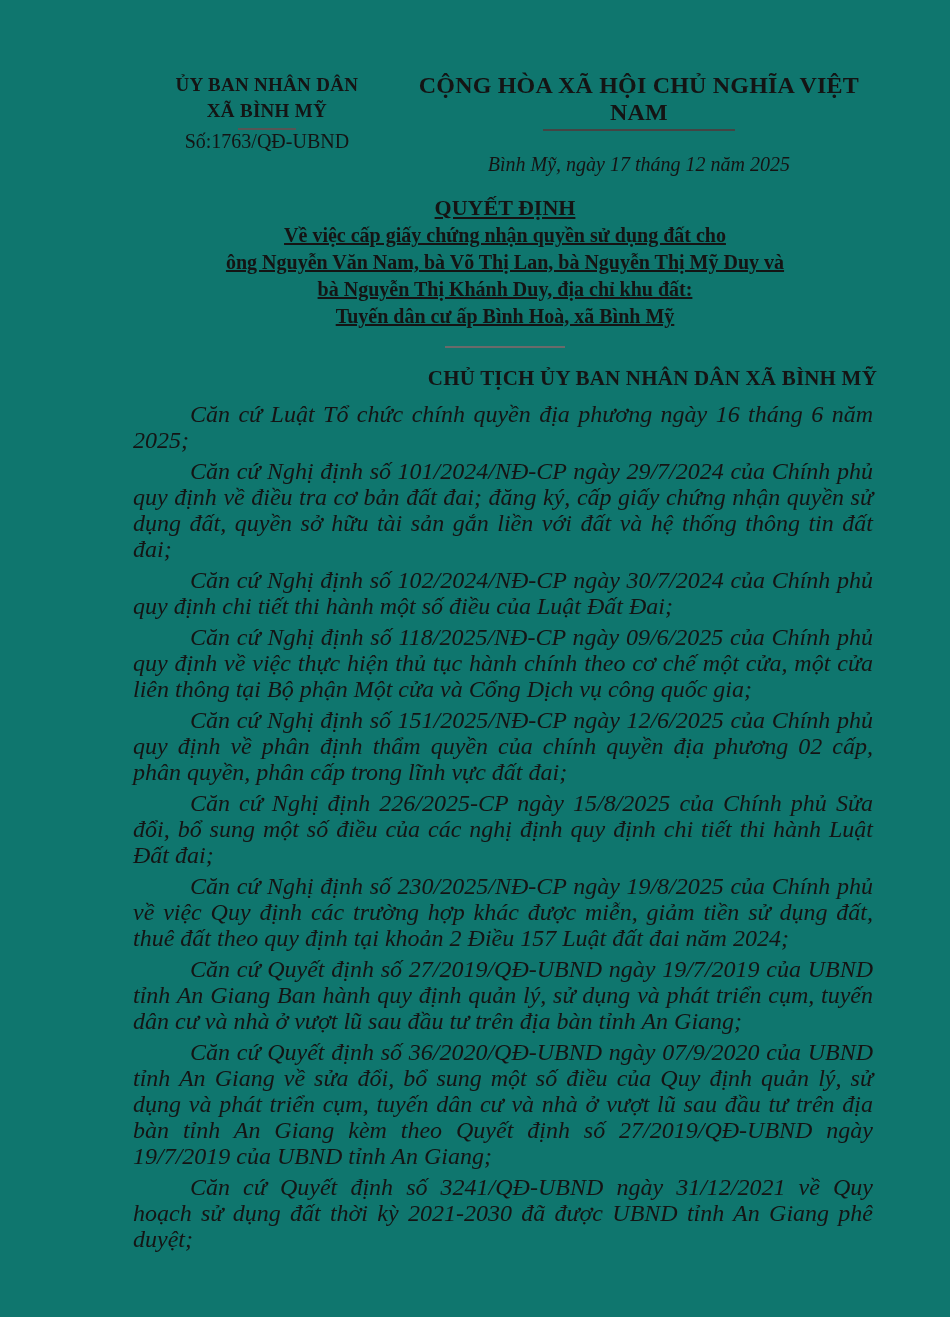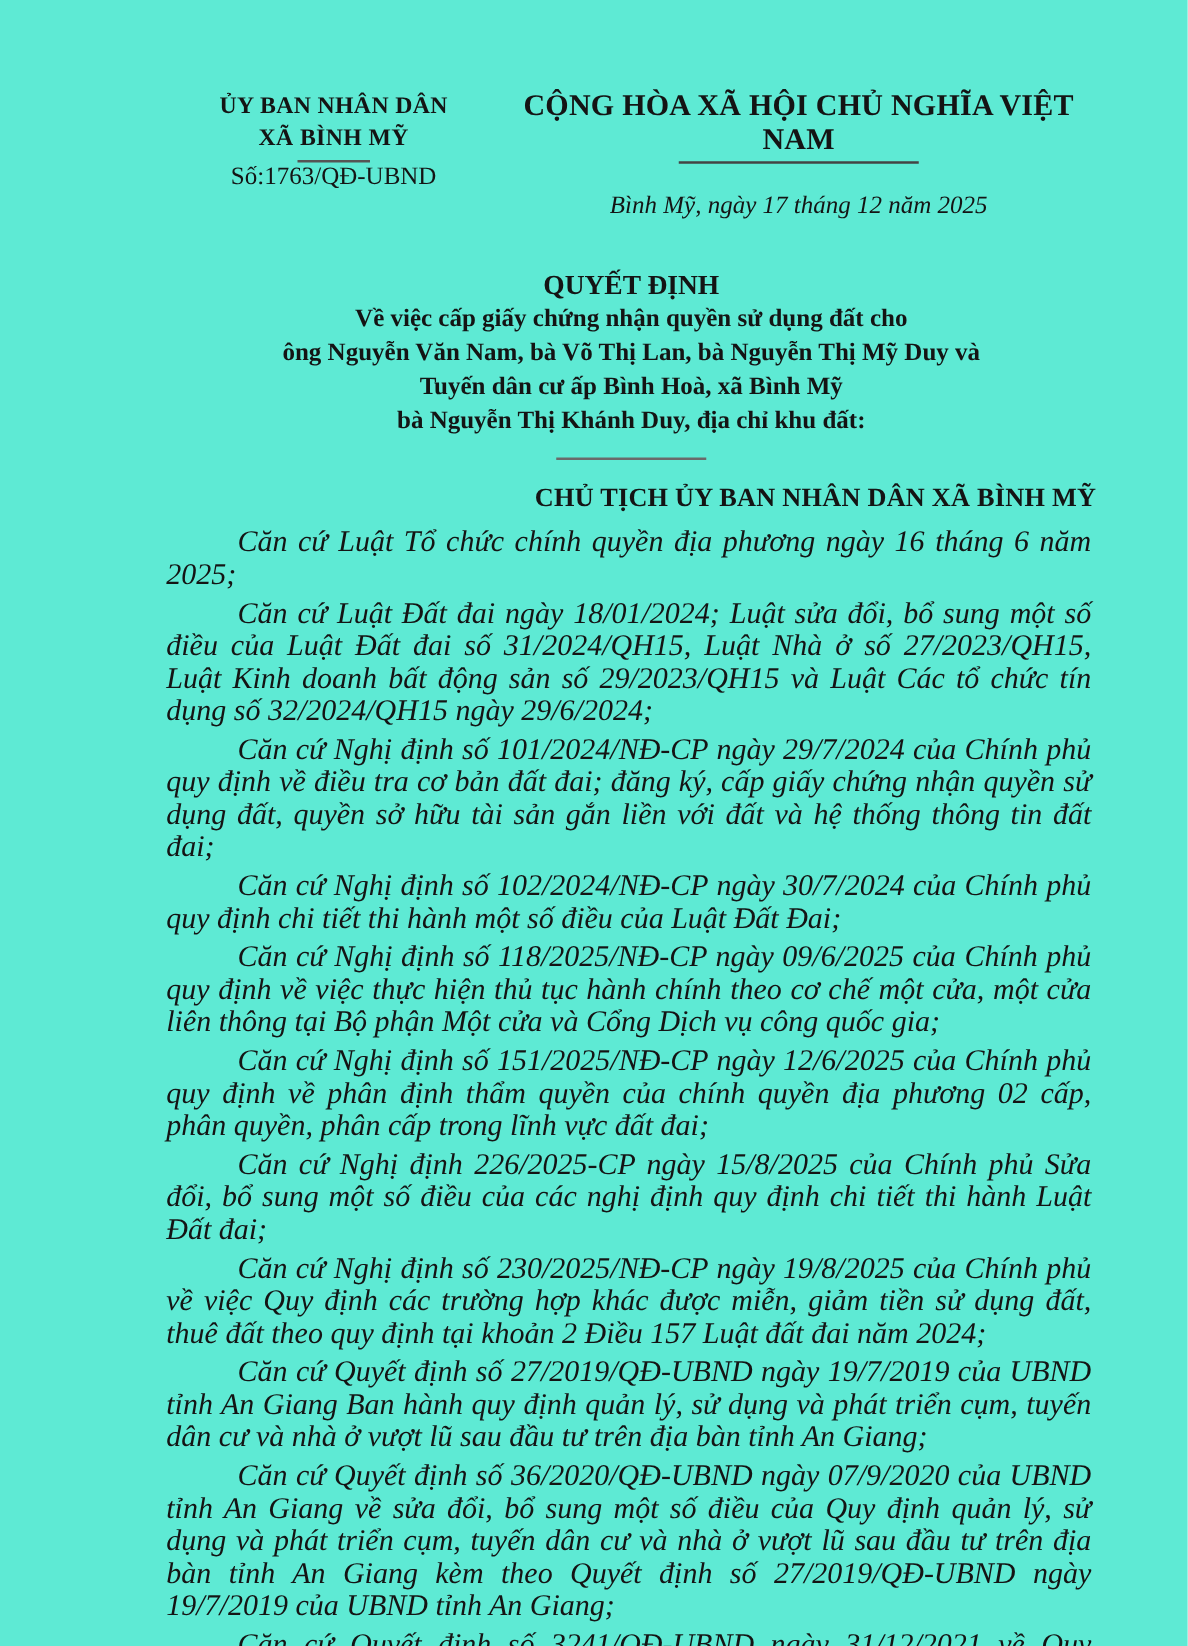--- a/index.html
+++ b/index.html
@@ -12,21 +12,21 @@
     height: 1317px;
     font-family: "Liberation Serif", "DejaVu Serif", serif;
     color: #141414;
     overflow: hidden;
   }
   .page {
     box-sizing: border-box;
     width: 950px;
     height: 1317px;
     padding: 72px 73px 40px 133px;
-    background: #5eead4;
+    background: #0f766e;
   }
   
   .header-row {
     display: flex;
     width: 100%;
   }
   .header-col-left {
     width: 36%;
     text-align: center;
   }
@@ -73,21 +73,22 @@
     font-size: 20px;
   }
   .date-line {
     font-style: italic;
     font-size: 20px;
     margin-top: 22px;
   }
   
   .title-block {
     text-align: center;
-    margin-top: 38px;
+    margin-top: 18px;
+    text-decoration: underline;
   }
   .decision-heading {
     font-weight: bold;
     font-size: 22px;
     line-height: 28px;
   }
   .decision-subtitle {
     font-weight: bold;
     font-size: 20px;
     line-height: 27px;
@@ -135,30 +136,29 @@
       <div class="rep-line1">CỘNG HÒA XÃ HỘI CHỦ NGHĨA VIỆT NAM</div>
       <div class="hr-long"></div>
       <div class="date-line">Bình Mỹ, ngày 17 tháng 12 năm 2025</div>
     </div>
   </div>
 
   <div class="title-block">
     <div class="decision-heading">QUYẾT ĐỊNH</div>
     <div class="decision-subtitle">Về việc cấp giấy chứng nhận quyền sử dụng đất cho</div>
     <div class="decision-subtitle">ông Nguyễn Văn Nam, bà Võ Thị Lan, bà Nguyễn Thị Mỹ Duy và</div>
+    <div class="decision-subtitle">bà Nguyễn Thị Khánh Duy, địa chỉ khu đất:</div>
     <div class="decision-subtitle">Tuyến dân cư ấp Bình Hoà, xã Bình Mỹ</div>
-    <div class="decision-subtitle">bà Nguyễn Thị Khánh Duy, địa chỉ khu đất:</div>
     <div class="title-divider"></div>
   </div>
 
   <div class="issuer-heading">CHỦ TỊCH ỦY BAN NHÂN DÂN XÃ BÌNH MỸ</div>
 
   <div class="body-text">
     <p>Căn cứ Luật Tổ chức chính quyền địa phương ngày 16 tháng 6 năm 2025;</p>
-    <p>Căn cứ Luật Đất đai ngày 18/01/2024; Luật sửa đổi, bổ sung một số điều của Luật Đất đai số 31/2024/QH15, Luật Nhà ở số 27/2023/QH15, Luật Kinh doanh bất động sản số 29/2023/QH15 và Luật Các tổ chức tín dụng số 32/2024/QH15 ngày 29/6/2024;</p>
     <p>Căn cứ Nghị định số 101/2024/NĐ-CP ngày 29/7/2024 của Chính phủ quy định về điều tra cơ bản đất đai; đăng ký, cấp giấy chứng nhận quyền sử dụng đất, quyền sở hữu tài sản gắn liền với đất và hệ thống thông tin đất đai;</p>
     <p>Căn cứ Nghị định số 102/2024/NĐ-CP ngày 30/7/2024 của Chính phủ quy định chi tiết thi hành một số điều của Luật Đất Đai;</p>
     <p>Căn cứ Nghị định số 118/2025/NĐ-CP ngày 09/6/2025 của Chính phủ quy định về việc thực hiện thủ tục hành chính theo cơ chế một cửa, một cửa liên thông tại Bộ phận Một cửa và Cổng Dịch vụ công quốc gia;</p>
     <p>Căn cứ Nghị định số 151/2025/NĐ-CP ngày 12/6/2025 của Chính phủ quy định về phân định thẩm quyền của chính quyền địa phương 02 cấp, phân quyền, phân cấp trong lĩnh vực đất đai;</p>
     <p>Căn cứ Nghị định 226/2025-CP ngày 15/8/2025 của Chính phủ Sửa đổi, bổ sung một số điều của các nghị định quy định chi tiết thi hành Luật Đất đai;</p>
     <p>Căn cứ Nghị định số 230/2025/NĐ-CP ngày 19/8/2025 của Chính phủ về việc Quy định các trường hợp khác được miễn, giảm tiền sử dụng đất, thuê đất theo quy định tại khoản 2 Điều 157 Luật đất đai năm 2024;</p>
     <p>Căn cứ Quyết định số 27/2019/QĐ-UBND ngày 19/7/2019 của UBND tỉnh An Giang Ban hành quy định quản lý, sử dụng và phát triển cụm, tuyến dân cư và nhà ở vượt lũ sau đầu tư trên địa bàn tỉnh An Giang;</p>
     <p>Căn cứ Quyết định số 36/2020/QĐ-UBND ngày 07/9/2020 của UBND tỉnh An Giang về sửa đổi, bổ sung một số điều của Quy định quản lý, sử dụng và phát triển cụm, tuyến dân cư và nhà ở vượt lũ sau đầu tư trên địa bàn tỉnh An Giang kèm theo Quyết định số 27/2019/QĐ-UBND ngày 19/7/2019 của UBND tỉnh An Giang;</p>
     <p>Căn cứ Quyết định số 3241/QĐ-UBND ngày 31/12/2021 về Quy hoạch sử dụng đất thời kỳ 2021-2030 đã được UBND tỉnh An Giang phê duyệt;</p>
   </div>

